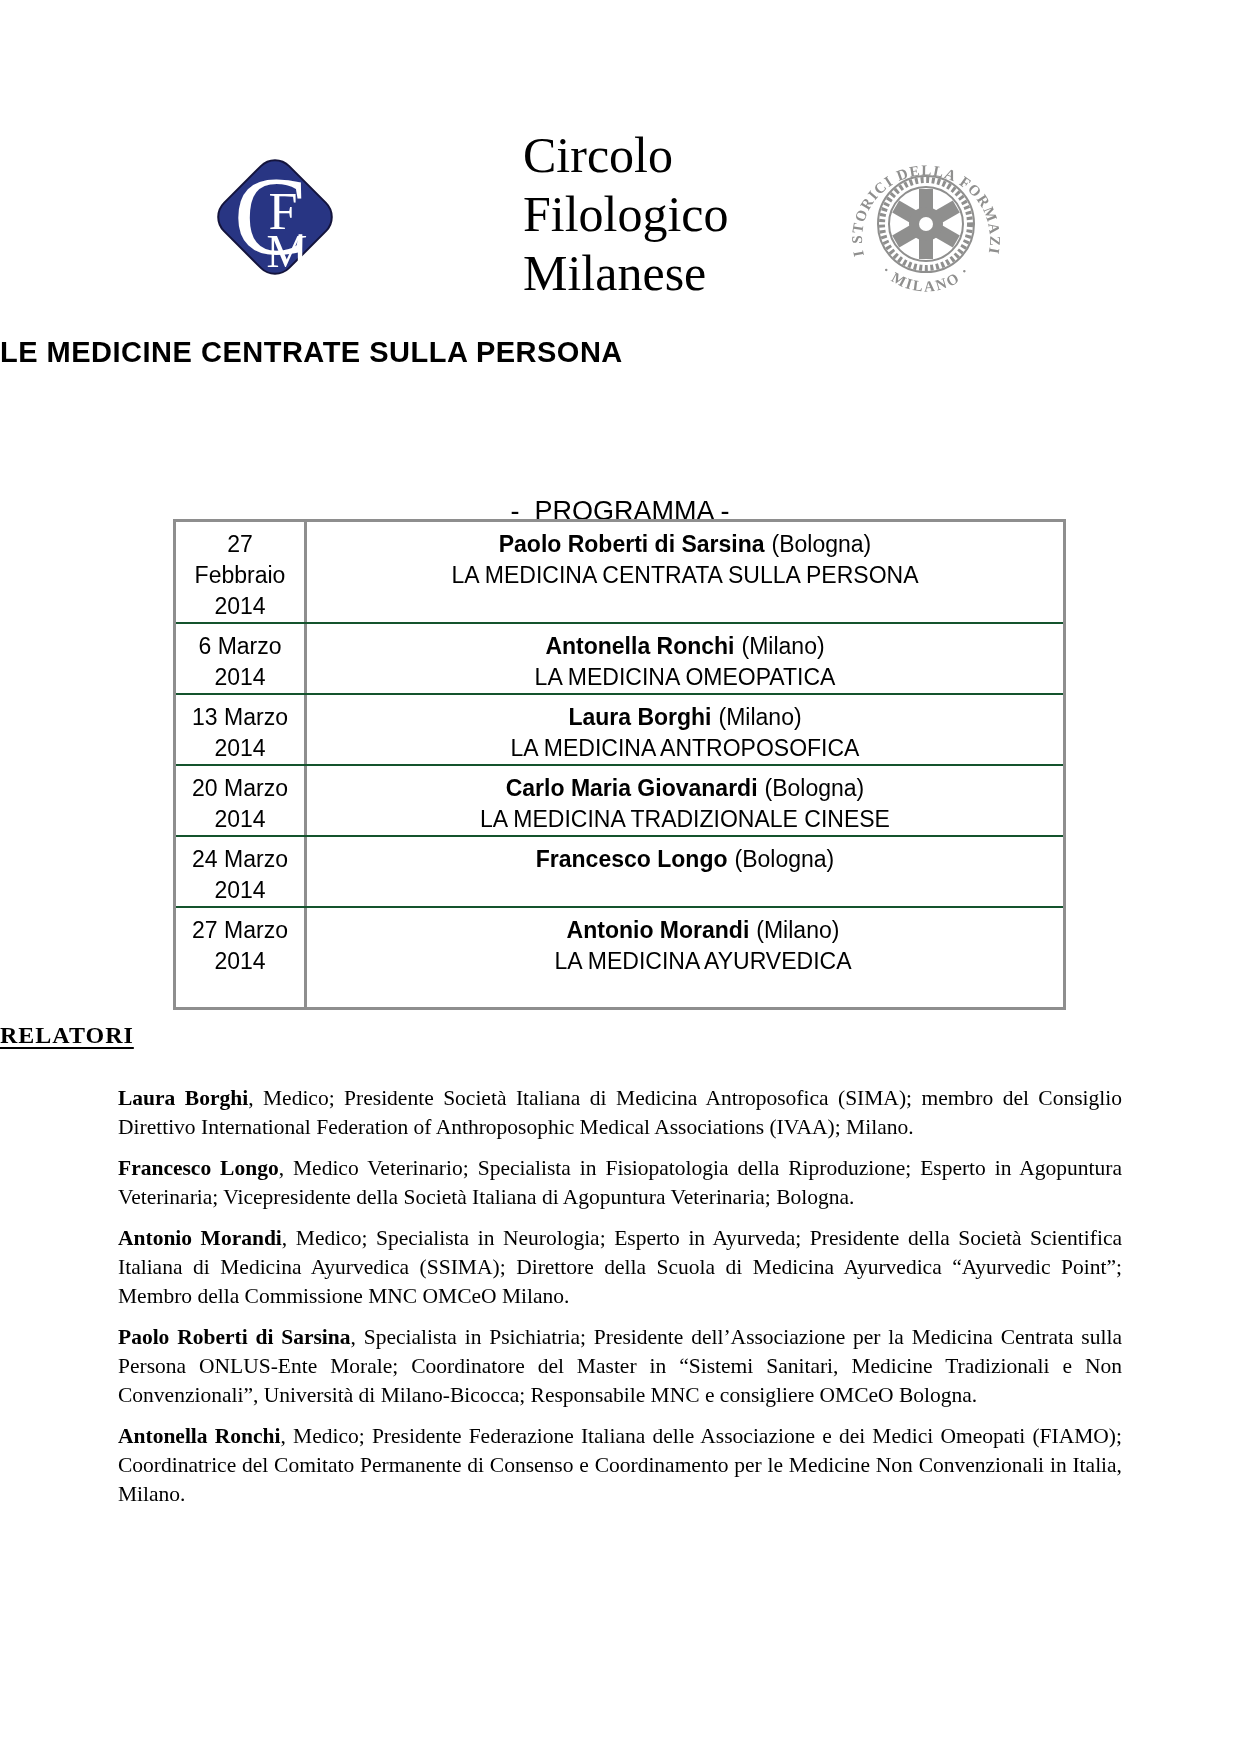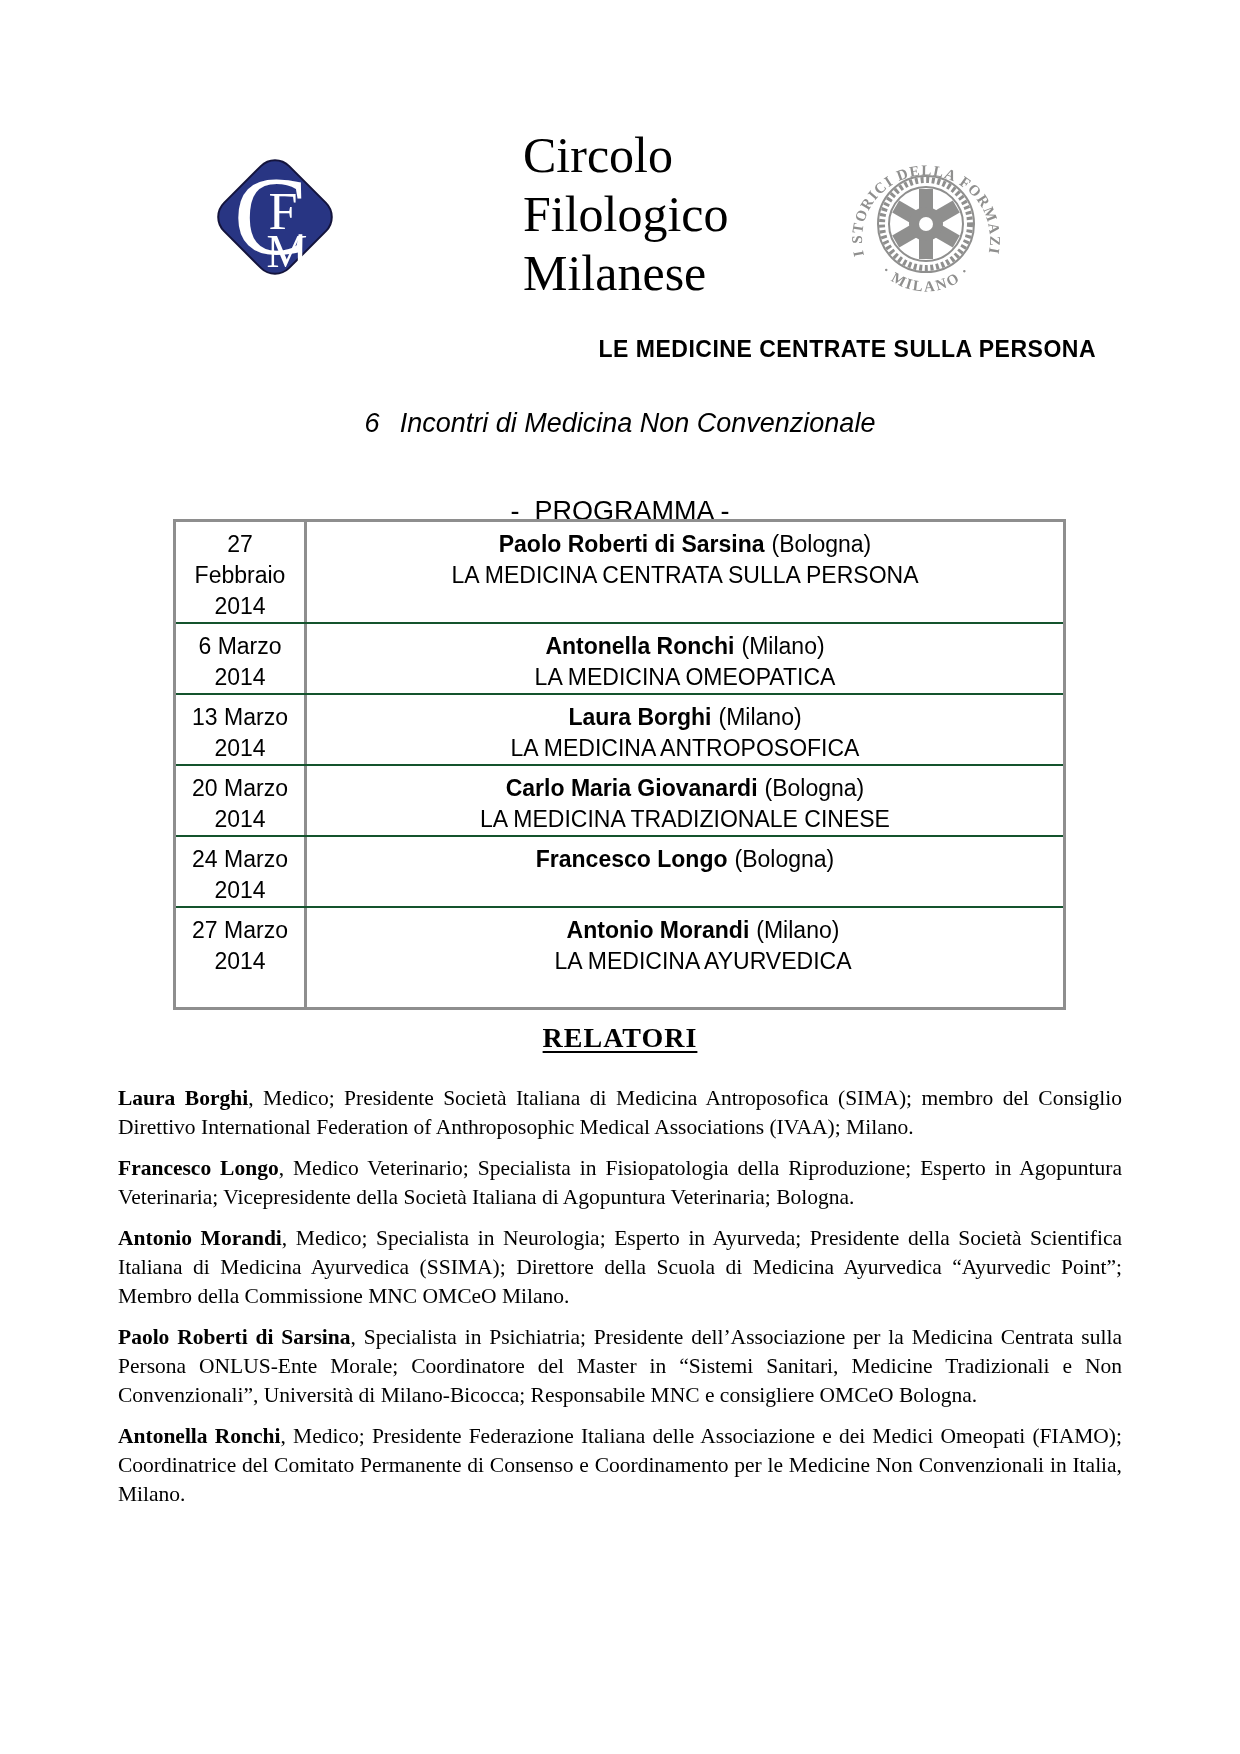--- a/index.html
+++ b/index.html
@@ -18,21 +18,21 @@
     position:absolute;left:523px;top:126px;
     font-family:"Liberation Serif",serif;
     font-size:50px;line-height:59px;color:#000000;
     white-space:pre;
   }
   .seal{position:absolute;left:843px;top:138px;width:164px;height:168px;}
   .seal text{font-family:"Liberation Serif",serif;font-weight:bold;}
   
   .h-main{
     position:absolute;left:0;top:336px;width:1096px;
-    text-align:right;font-size:23px;font-weight:bold;letter-spacing:0.5px;
+    text-align:left;font-size:29px;font-weight:bold;letter-spacing:0.5px;
   }
   .h-sub{
     position:absolute;left:0;top:408px;width:1240px;
     text-align:center;font-size:27px;font-style:italic;
   }
   .h-sub .sub-number{margin-right:20px;}
   .h-prog{
     position:absolute;left:0;top:496px;width:1240px;
     text-align:center;font-size:27px;white-space:pre;
   }
@@ -48,22 +48,22 @@
   .date-cell{border-right:3px solid #8e8e8e;text-align:center;}
   .dline{display:block;}
   .session-cell{text-align:center;}
   .sline1{display:flex;justify-content:center;gap:7px;}
   .speaker{font-weight:bold;}
   .r-tall{min-height:89px;}
   .r-std{min-height:56px;}
   .r-last{min-height:99px;gap:36px;}
   
   .relatori-head{
-    position:absolute;left:0;top:1022px;width:1240px;text-align:center;
-    font-family:"Liberation Serif",serif;font-size:28px;font-weight:bold;
+    position:absolute;left:0;top:1022px;width:1240px;
+    font-family:"Liberation Serif",serif;font-size:24px;font-weight:bold;
   }
   .relatori-head span{text-decoration:underline;text-underline-offset:4px;text-decoration-thickness:2px;letter-spacing:1px;}
   .bios{
     position:absolute;left:106px;top:1072px;width:1028px;
     font-family:"Liberation Serif",serif;font-size:21.5px;line-height:29px;
   }
   p.bio{margin:12px;text-align:justify;}
   .bio-name{font-weight:bold;}
 </style>
 </head>
@@ -113,23 +113,20 @@
         <textPath href="#arcTop" startOffset="50%" text-anchor="middle">ENTI STORICI DELLA FORMAZIONE</textPath>
       </text>
       <text font-size="15" letter-spacing="2" fill="#8f8f8e">
         <textPath href="#arcBottom" startOffset="50%" text-anchor="middle">· MILANO ·</textPath>
       </text>
     </svg>
   </div>
 
   <div class="h-main">LE MEDICINE CENTRATE SULLA PERSONA</div>
 
-  <div class="h-sub">
-    <span class="sub-number">6</span><span>Incontri di Medicina Non Convenzionale</span>
-  </div>
 
   <div class="h-prog">-  PROGRAMMA -</div>
 
   <div class="ptable">
 
     <div class="prow r-tall">
       <div class="cell date-cell">
         <span class="dline">27</span>
         <span class="dline">Febbraio</span>
         <span class="dline">2014</span>

